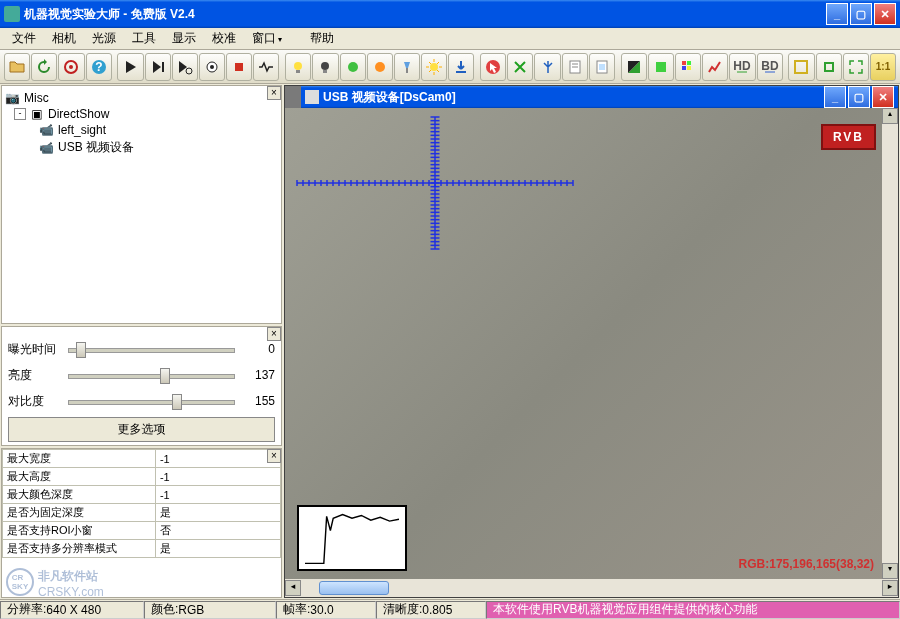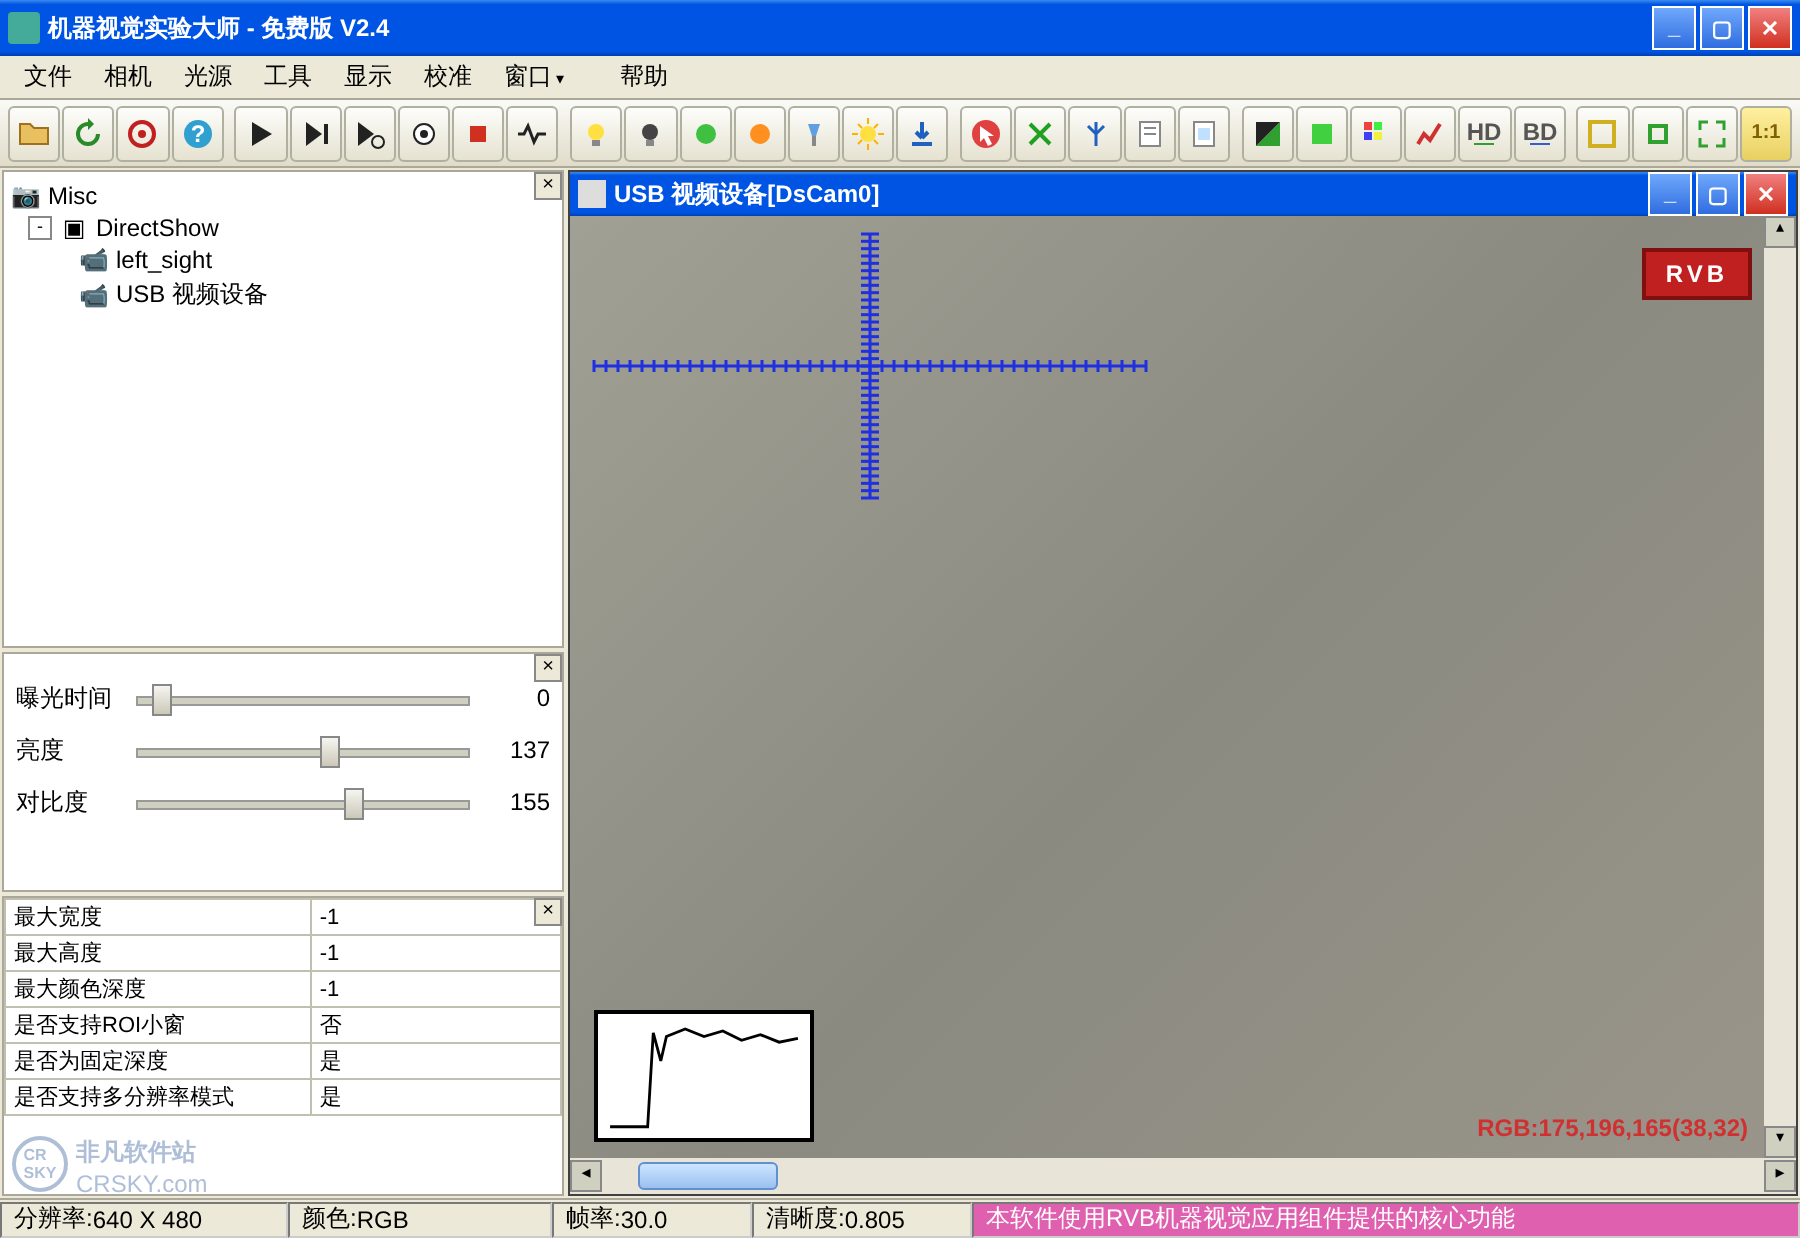--- a/index.html
+++ b/index.html
@@ -33,21 +33,21 @@
 .slider-row .track { flex: 1; height: 20px; position: relative; }
 .slider-row .track::before { content: ''; position: absolute; top: 9px; left: 0; right: 0; height: 3px; background: #d0d0c0; border: 1px solid #999; }
 .slider-row .thumb { position: absolute; top: 3px; width: 10px; height: 16px; background: linear-gradient(#f5f5f0, #ccc8b8); border: 1px solid #888; }
 .slider-row .value { width: 40px; text-align: right; }
 .more-options { text-align: center; padding: 3px; border: 1px solid #888; background: #ece9d8; margin-top: 4px; }
 .props-panel { height: 150px; overflow: auto; padding: 0; }
 .props-table { width: 100%; border-collapse: collapse; }
 .props-table td { border: 1px solid #c0c0b0; padding: 1px 4px; font-size: 11px; }
 .props-table td:first-child { width: 55%; }
 .video-area { flex: 1; position: relative; background: #7a7a7a; margin: 1px; border: 1px solid #404040; }
-.video-titlebar { background: linear-gradient(to bottom, #3b8bf0, #0054e3 8%, #0054e3 92%, #0040b0); height: 22px; display: flex; align-items: center; padding: 0 4px; color: white; }
+.video-titlebar { background: linear-gradient(to bottom, #3b8bf0, #0054e3 8%, #0054e3 92%, #0040b0); height: 22px; display: flex; align-items: center; padding: 0 4px; color: white; margin-left: 16px; }
 .video-titlebar .icon-box { width: 14px; height: 14px; background: #ddd; margin-right: 4px; }
 .video-titlebar .title { flex: 1; font-weight: bold; }
 .video-content { position: relative; background: linear-gradient(135deg, #a0a095 0%, #8a8a80 50%, #9a958a 100%); height: calc(100% - 22px - 18px); overflow: hidden; }
 .rvb-badge { position: absolute; top: 16px; right: 22px; background: #c02020; color: white; font-weight: bold; padding: 4px 10px; border: 2px solid #801010; letter-spacing: 2px; }
 .rgb-readout { position: absolute; bottom: 8px; right: 24px; color: #d03030; font-weight: bold; }
 .histogram { position: absolute; bottom: 8px; left: 12px; width: 110px; height: 66px; background: white; border: 2px solid #000; }
 .hist-svg { width: 100%; height: 100%; }
 .video-scroll { height: 18px; background: #e8e4d8; display: flex; align-items: center; }
 .scroll-thumb { width: 70px; height: 14px; background: linear-gradient(#cde4ff, #9ac0f0); border: 1px solid #6090d0; border-radius: 3px; margin-left: 18px; }
 .scroll-arrow { width: 16px; height: 16px; background: #d0d0c0; border: 1px solid #888; font-size: 9px; text-align: center; }
@@ -312,45 +312,46 @@
           </div>
         <span class="value">137</span>
       </div>
       <div class="slider-row">
         <span class="label">对比度</span>
         <div class="track">
             <div class="thumb" style="left:62%"></div>
           </div>
         <span class="value">155</span>
       </div>
+      <div class="more-options">更多选项</div>
     </div>
 
     <div class="panel props-panel">
       <div class="panel-close">×</div>
       <table class="props-table">
         <tbody id="props-body">
             <tr>
               <td>最大宽度</td>
               <td>-1</td>
             </tr>
             <tr>
               <td>最大高度</td>
               <td>-1</td>
             </tr>
             <tr>
               <td>最大颜色深度</td>
               <td>-1</td>
             </tr>
             <tr>
+              <td>是否为固定深度</td>
+              <td>是</td>
+            </tr>
+            <tr>
               <td>是否支持ROI小窗</td>
               <td>否</td>
-            </tr>
-            <tr>
-              <td>是否为固定深度</td>
-              <td>是</td>
             </tr>
             <tr>
               <td>是否支持多分辨率模式</td>
               <td>是</td>
             </tr>
           </tbody>
       </table>
     </div>
   </div>
 

